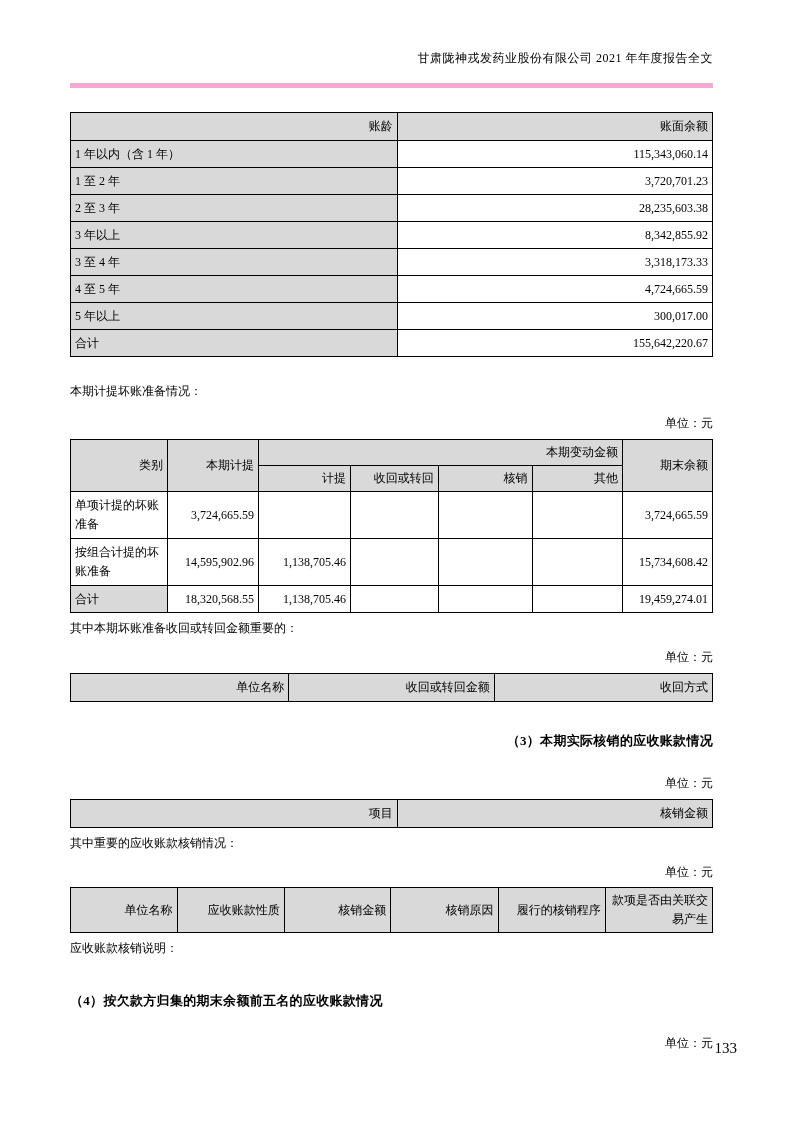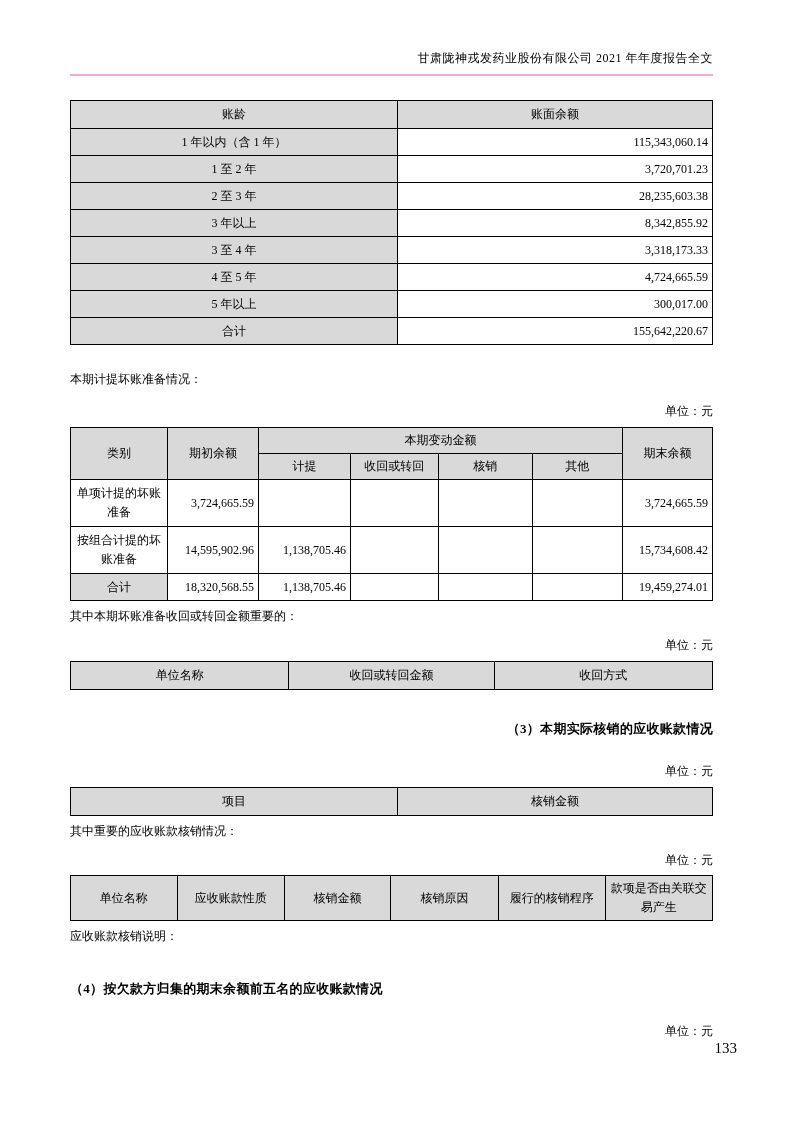--- a/index.html
+++ b/index.html
@@ -8,42 +8,41 @@
     position:relative;
     width:793px; height:1122px;
     background:#ffffff;
     color:#000000;
     font-family:"Liberation Serif","DejaVu Serif",serif;
     padding:0 80px 0 70px;
     overflow:hidden;
   }
   .doc-header {
     padding-top:50px;
-    padding-bottom:7px;
+    padding-bottom:16px;
     text-align:right;
     font-size:12px;
-    border-bottom:2px solid #f9a8d4;
+    border-bottom:5px solid #f9a8d4;
     letter-spacing:0.5px;
   }
   table {
     width:100%;
     border-collapse:collapse;
     table-layout:fixed;
     font-size:12px;
   }
   td {
     border:1px solid #000;
     padding:2px 4px;
     vertical-align:middle;
     overflow:hidden;
     line-height:1.55;
-    text-align:center;
   }
   .gray { background:#d9d9d9; }
-  .center { text-align:center; }
+  .center { text-align:right; }
   .num { text-align:right; }
   .indent { }
   .h28 td { height:28px; }
   .h27 td { height:27px; }
   .h26 td { height:26px; }
   .h47 td { height:47px; }
   .h45 td { height:45px; }
   .section-heading {
     font-weight:bold;
     font-size:13px;
@@ -134,21 +133,21 @@
         <col style="width:14.2%">
         <col style="width:14.3%">
       <col style="width:13.7%">
         <col style="width:14.6%">
         <col style="width:14.1%">
         <col style="width:14.0%">
     </colgroup>
     <tbody>
         <tr class="h26">
       <td rowspan="2" class="gray center">类别</td>
-      <td rowspan="2" class="gray center">期初余额</td>
+      <td rowspan="2" class="gray center">本期计提</td>
       <td colspan="4" class="gray center">本期变动金额</td>
       <td rowspan="2" class="gray center">期末余额</td>
     </tr>
     <tr class="h26">
       <td class="gray center">计提</td>
       <td class="gray center">收回或转回</td>
       <td class="gray center">核销</td>
       <td class="gray center">其他</td>
     </tr>
     <tr class="h47">

